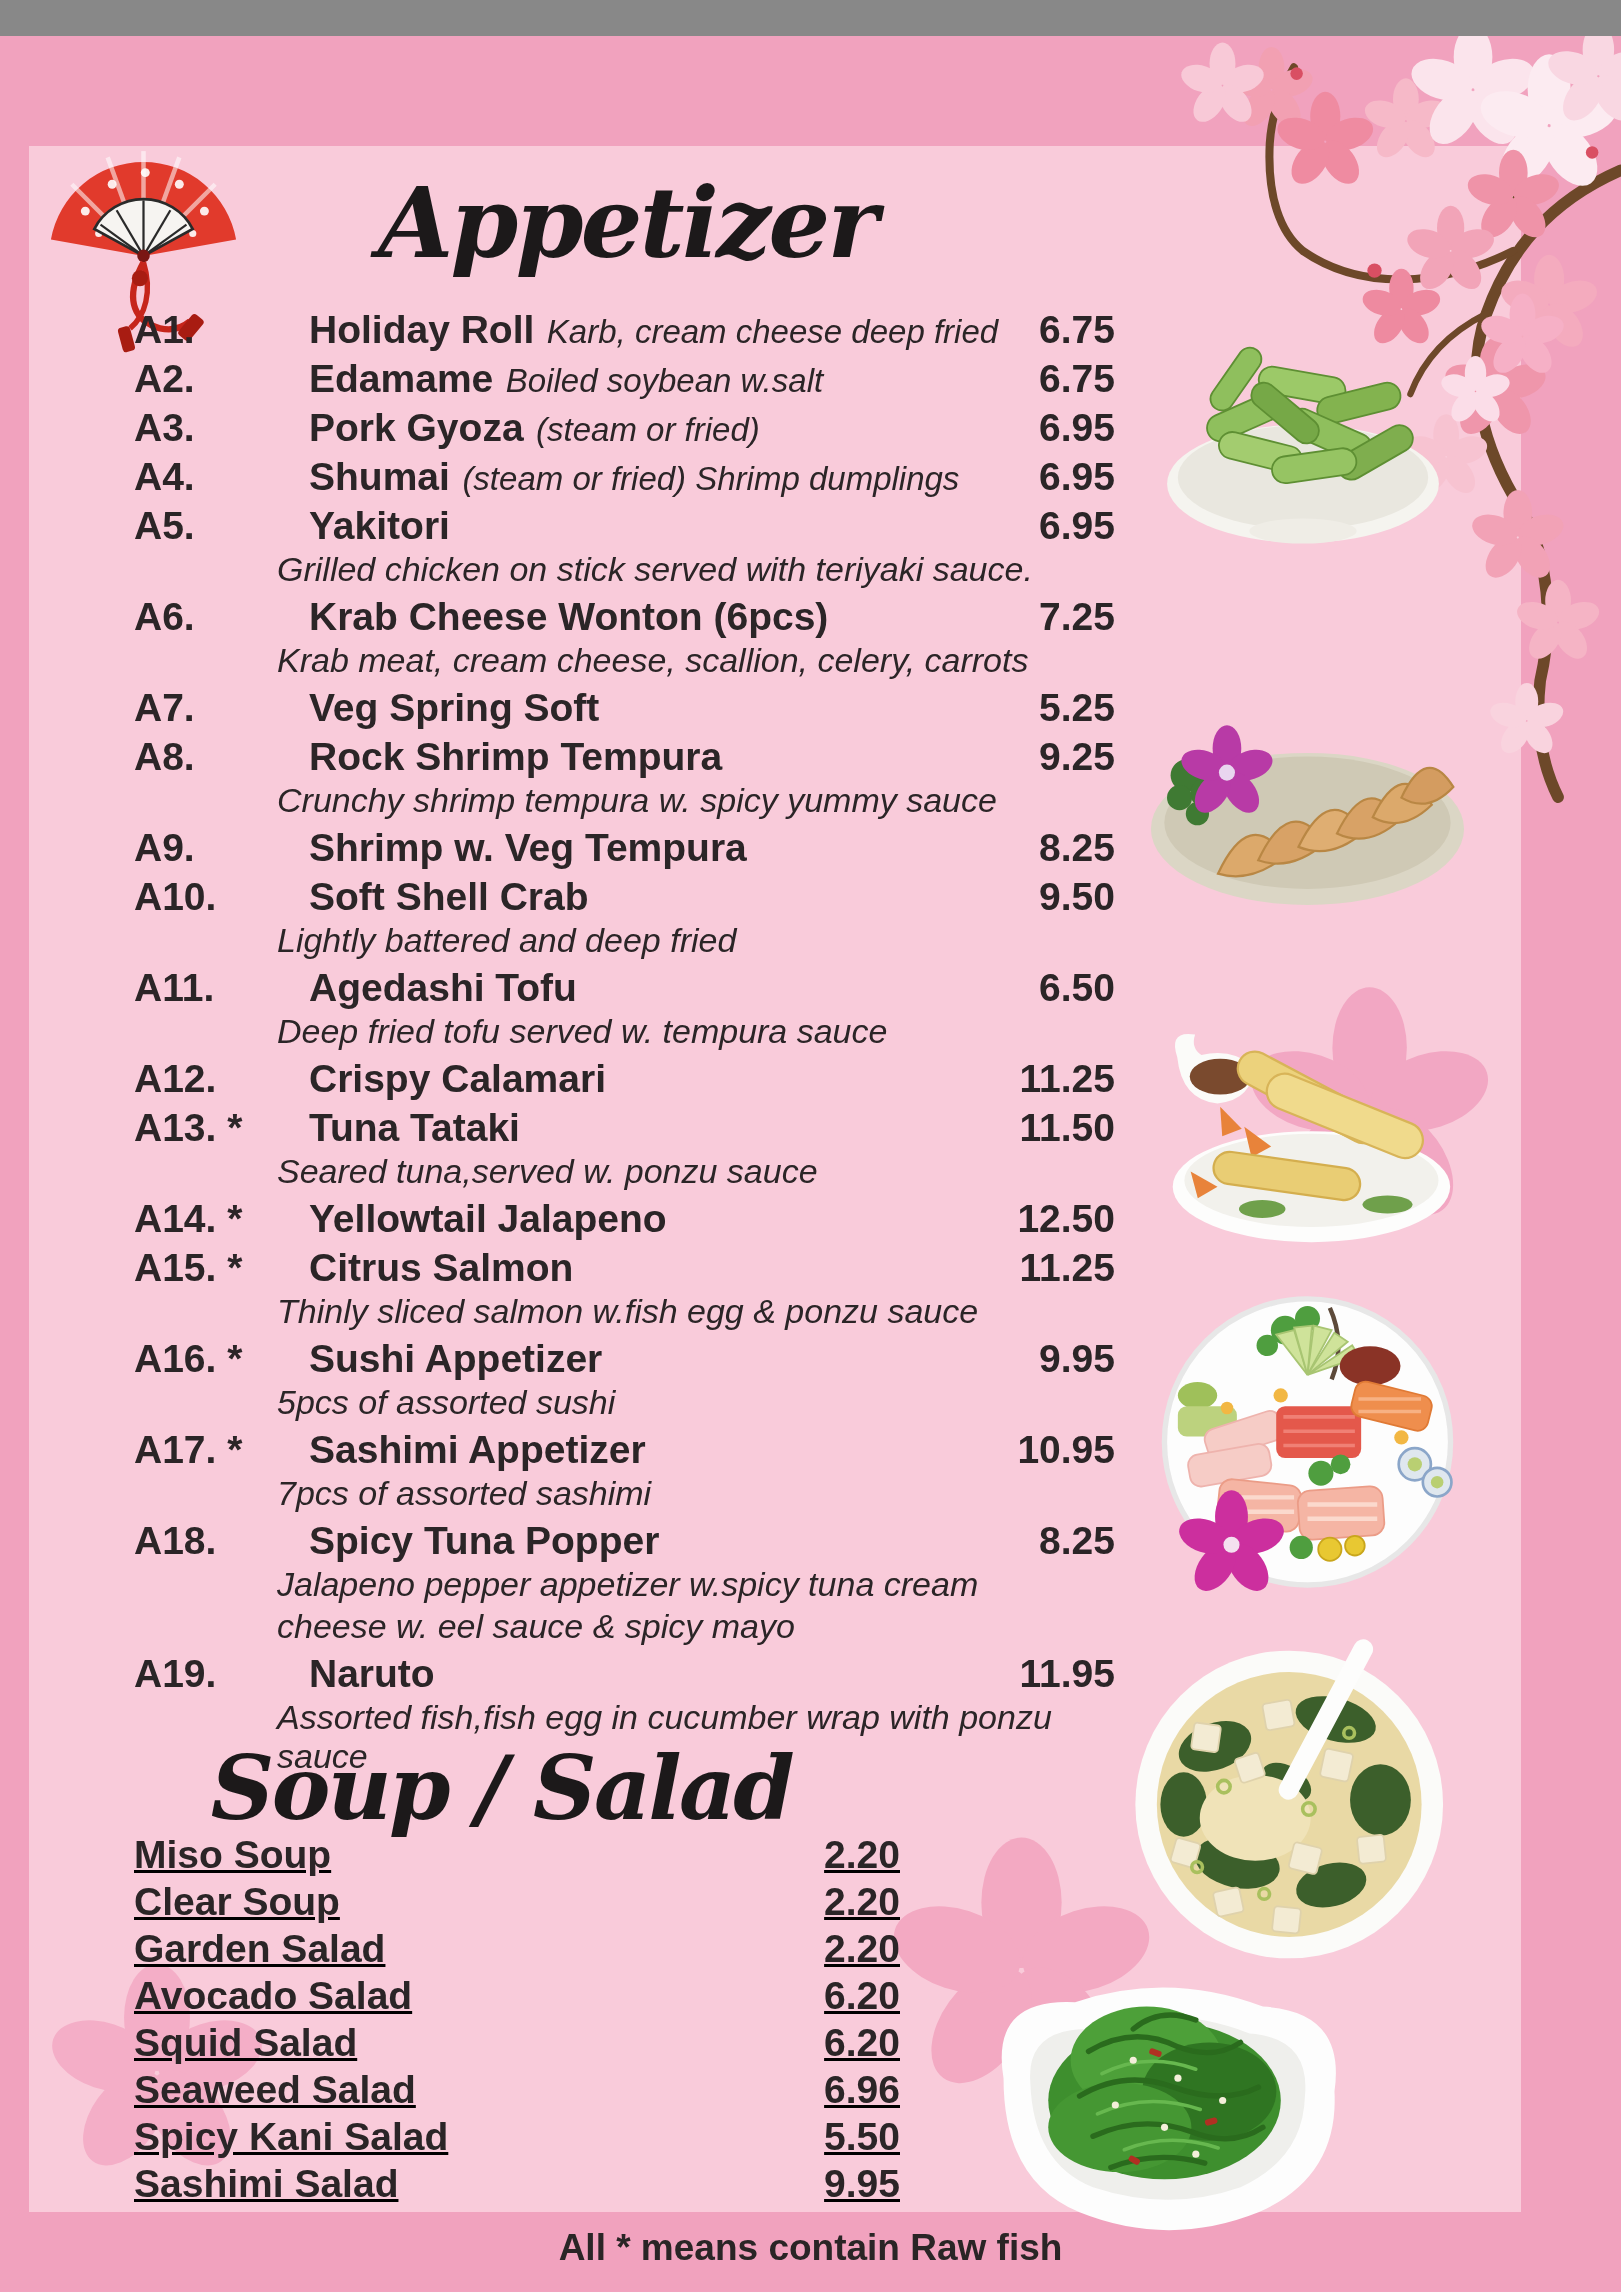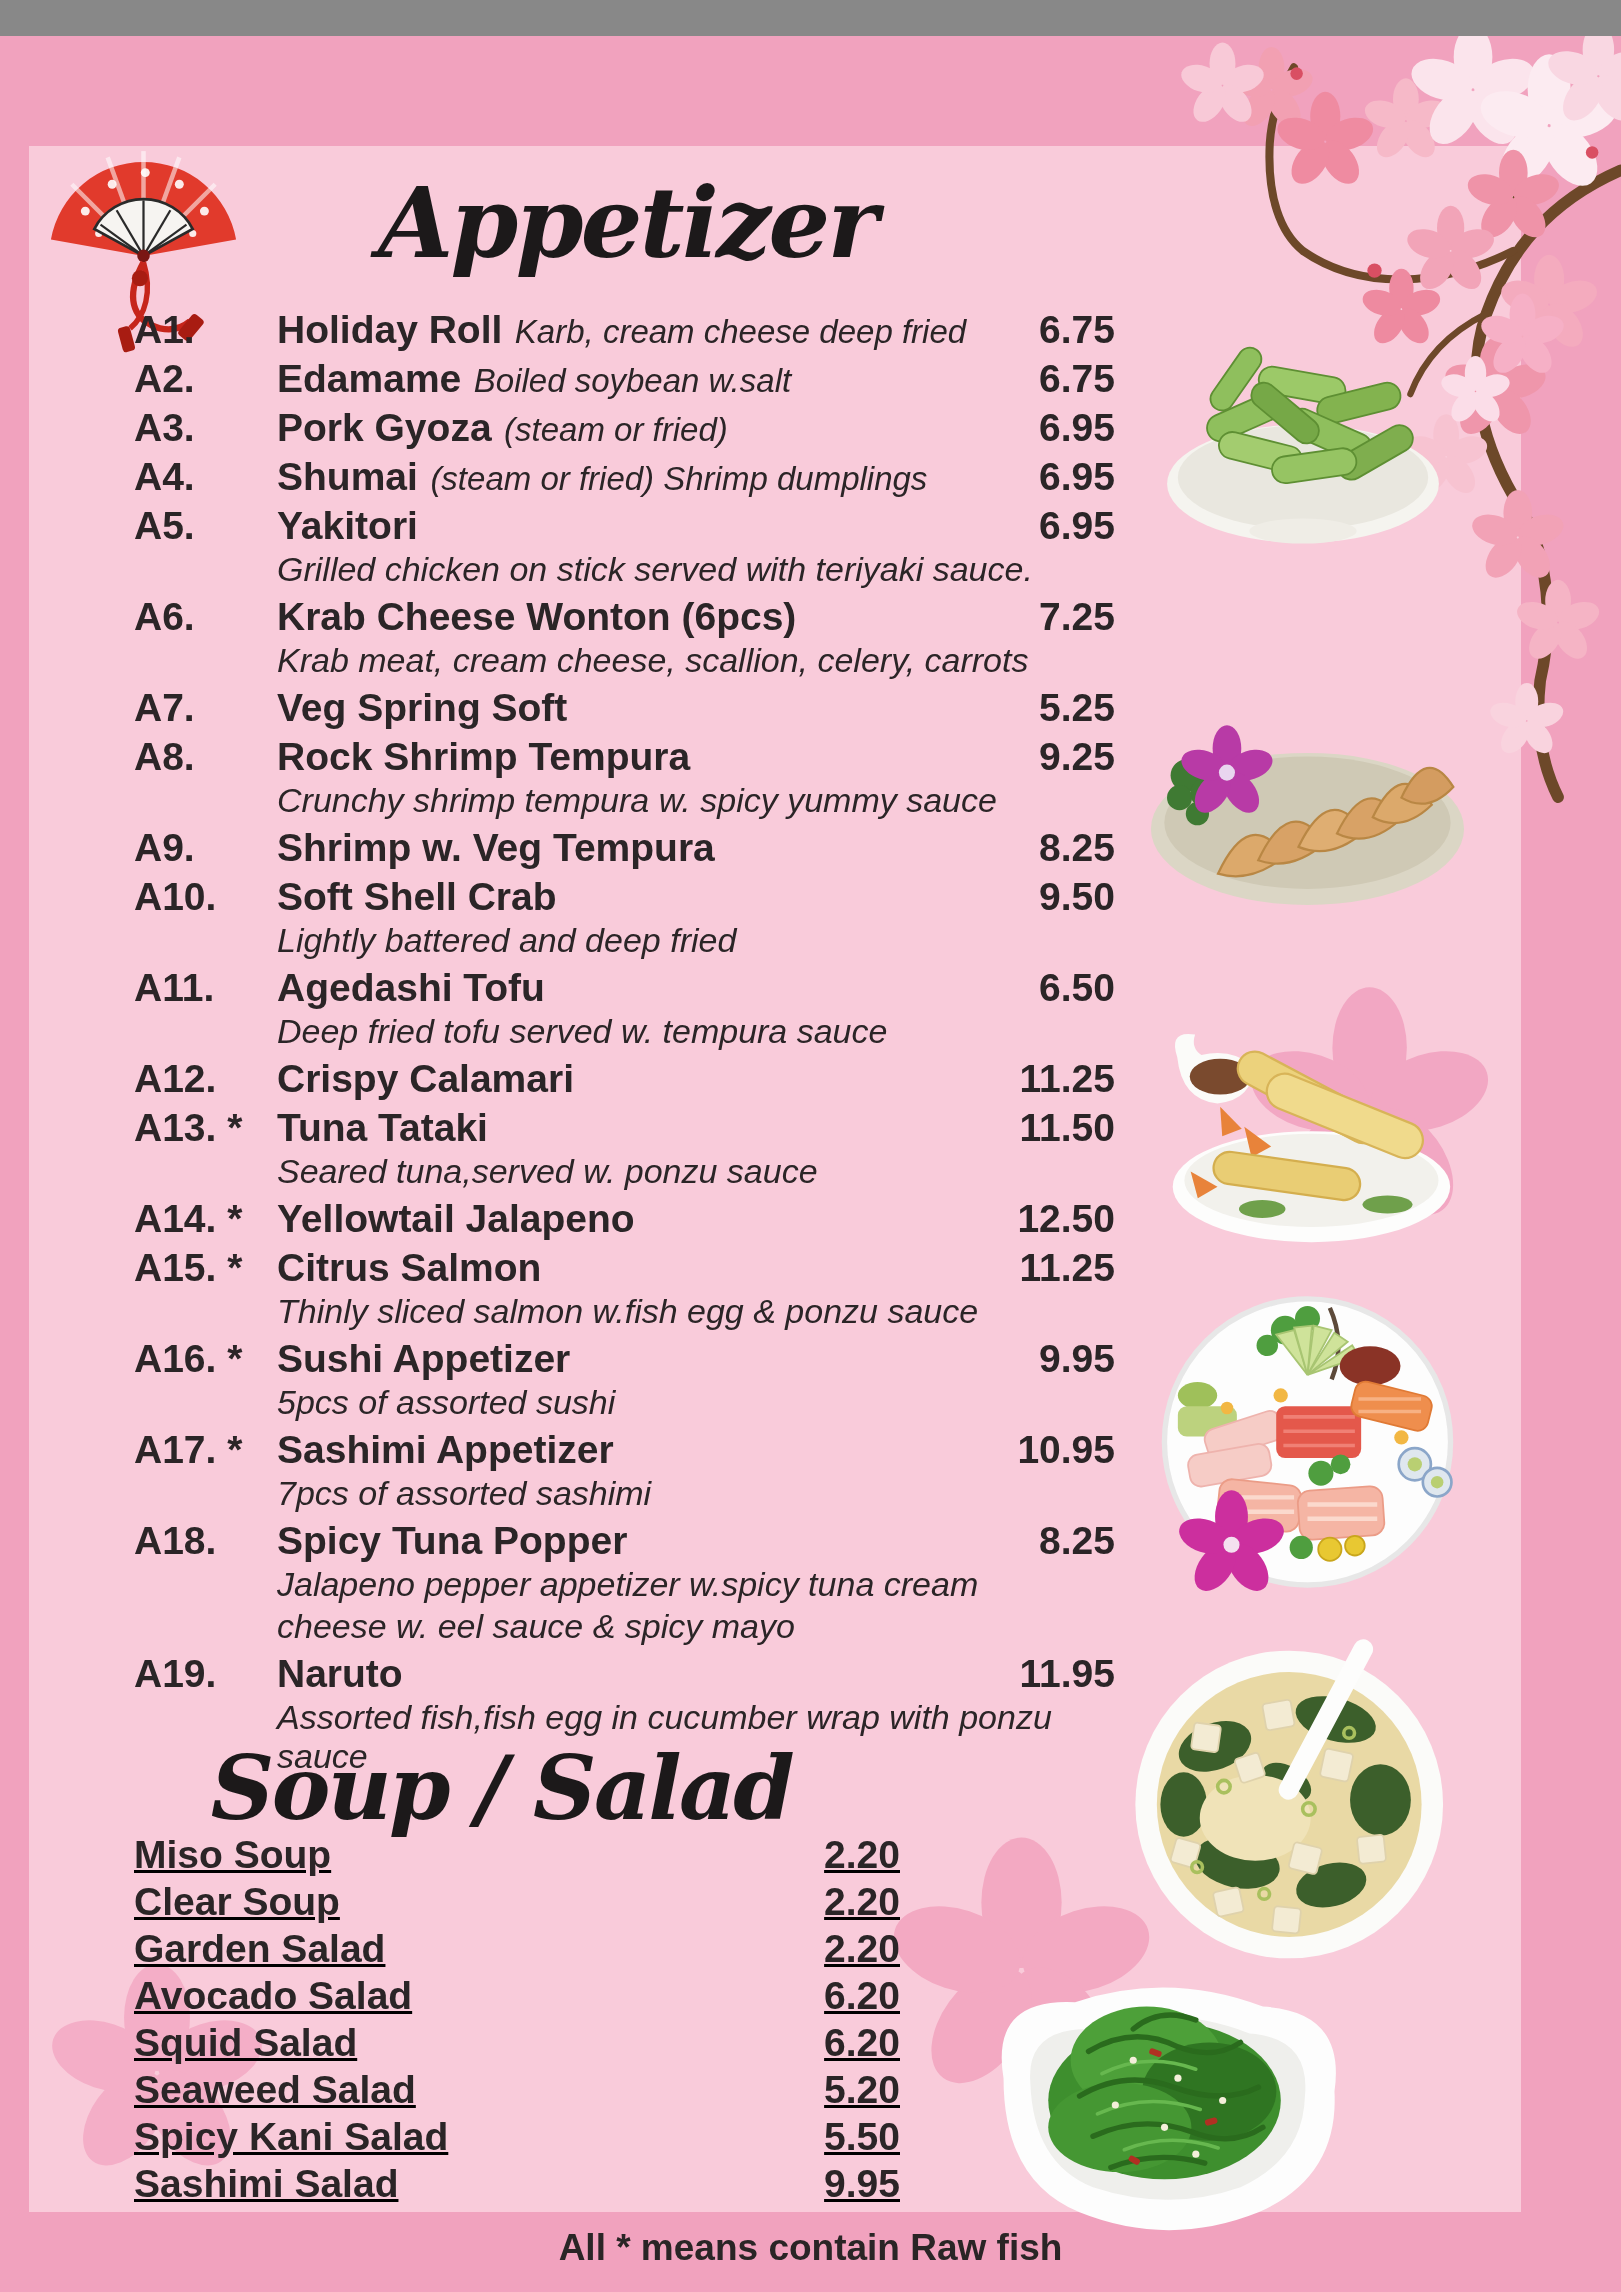--- a/index.html
+++ b/index.html
@@ -12,21 +12,21 @@
          background:#fdfbfc;z-index:1;}
   
   .script-heading{position:absolute;z-index:6;color:#1c191a;
          font-family:"DejaVu Serif",serif;font-style:italic;font-weight:bold;
          text-align:center;letter-spacing:-2.7px;}
   #appetizer-heading{left:269px;top:134px;width:716px;font-size:97px;line-height:107px;}
   #soup-heading{left:188px;top:1703px;width:627px;font-size:88px;line-height:99px;}
   #appetizer-list{position:absolute;left:134px;top:269px;width:981px;z-index:6;}
   #soup-list{position:absolute;left:134px;top:1795px;width:766px;z-index:6;text-decoration:underline;}
   .item-row{display:flex;align-items:baseline;height:49px;
-            font-size:39px;font-weight:bold;color:#2b2527;line-height:49px;}
+            font-size:39px;font-weight:bold;color:#2b2527;line-height:49px;gap:32px;}
   .soup-row{height:47px;line-height:47px;}
   .num{flex:0 0 143px;}
   .name{flex:1 1 auto;white-space:nowrap;overflow:visible;}
   .inline-desc{font-weight:normal;font-style:italic;font-size:33px;margin-left:12.5px;}
   .price{flex:0 0 auto;text-align:center;}
   .desc-line{height:42px;line-height:39px;padding-left:143px;font-style:italic;
              font-size:34px;color:#2b2527;font-weight:normal;}
   #footer-note{position:absolute;left:0;top:2191px;width:1621px;text-align:center;
              font-size:37px;font-weight:bold;color:#2a2526;z-index:6;}
   
@@ -447,21 +447,21 @@
       <div class="item-row soup-row">
         <span class="name">Avocado Salad</span>
         <span class="price">6.20</span>
       </div>
       <div class="item-row soup-row">
         <span class="name">Squid Salad</span>
         <span class="price">6.20</span>
       </div>
       <div class="item-row soup-row">
         <span class="name">Seaweed Salad</span>
-        <span class="price">5.20</span>
+        <span class="price">6.96</span>
       </div>
       <div class="item-row soup-row">
         <span class="name">Spicy Kani Salad</span>
         <span class="price">5.50</span>
       </div>
       <div class="item-row soup-row">
         <span class="name">Sashimi Salad</span>
         <span class="price">9.95</span>
       </div>
     </div>

